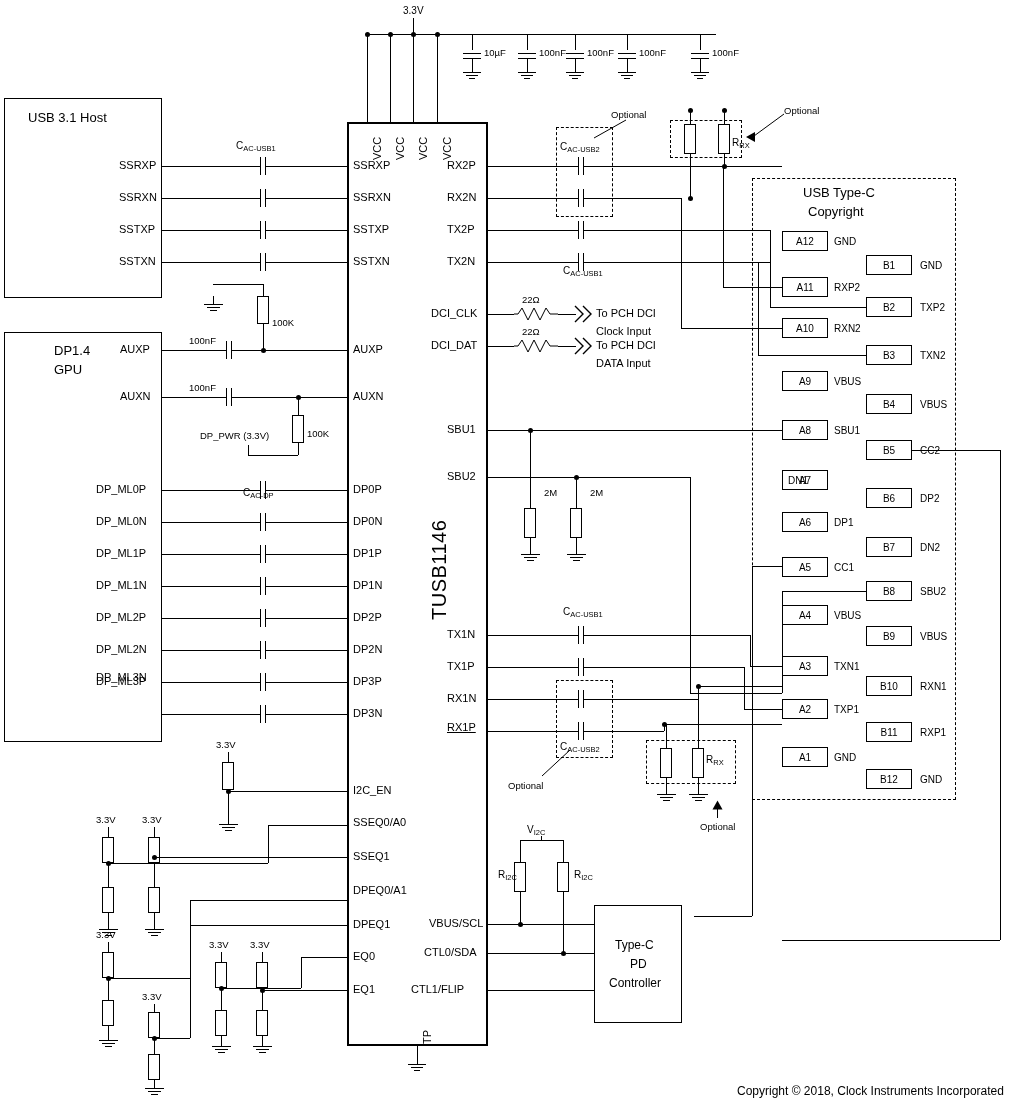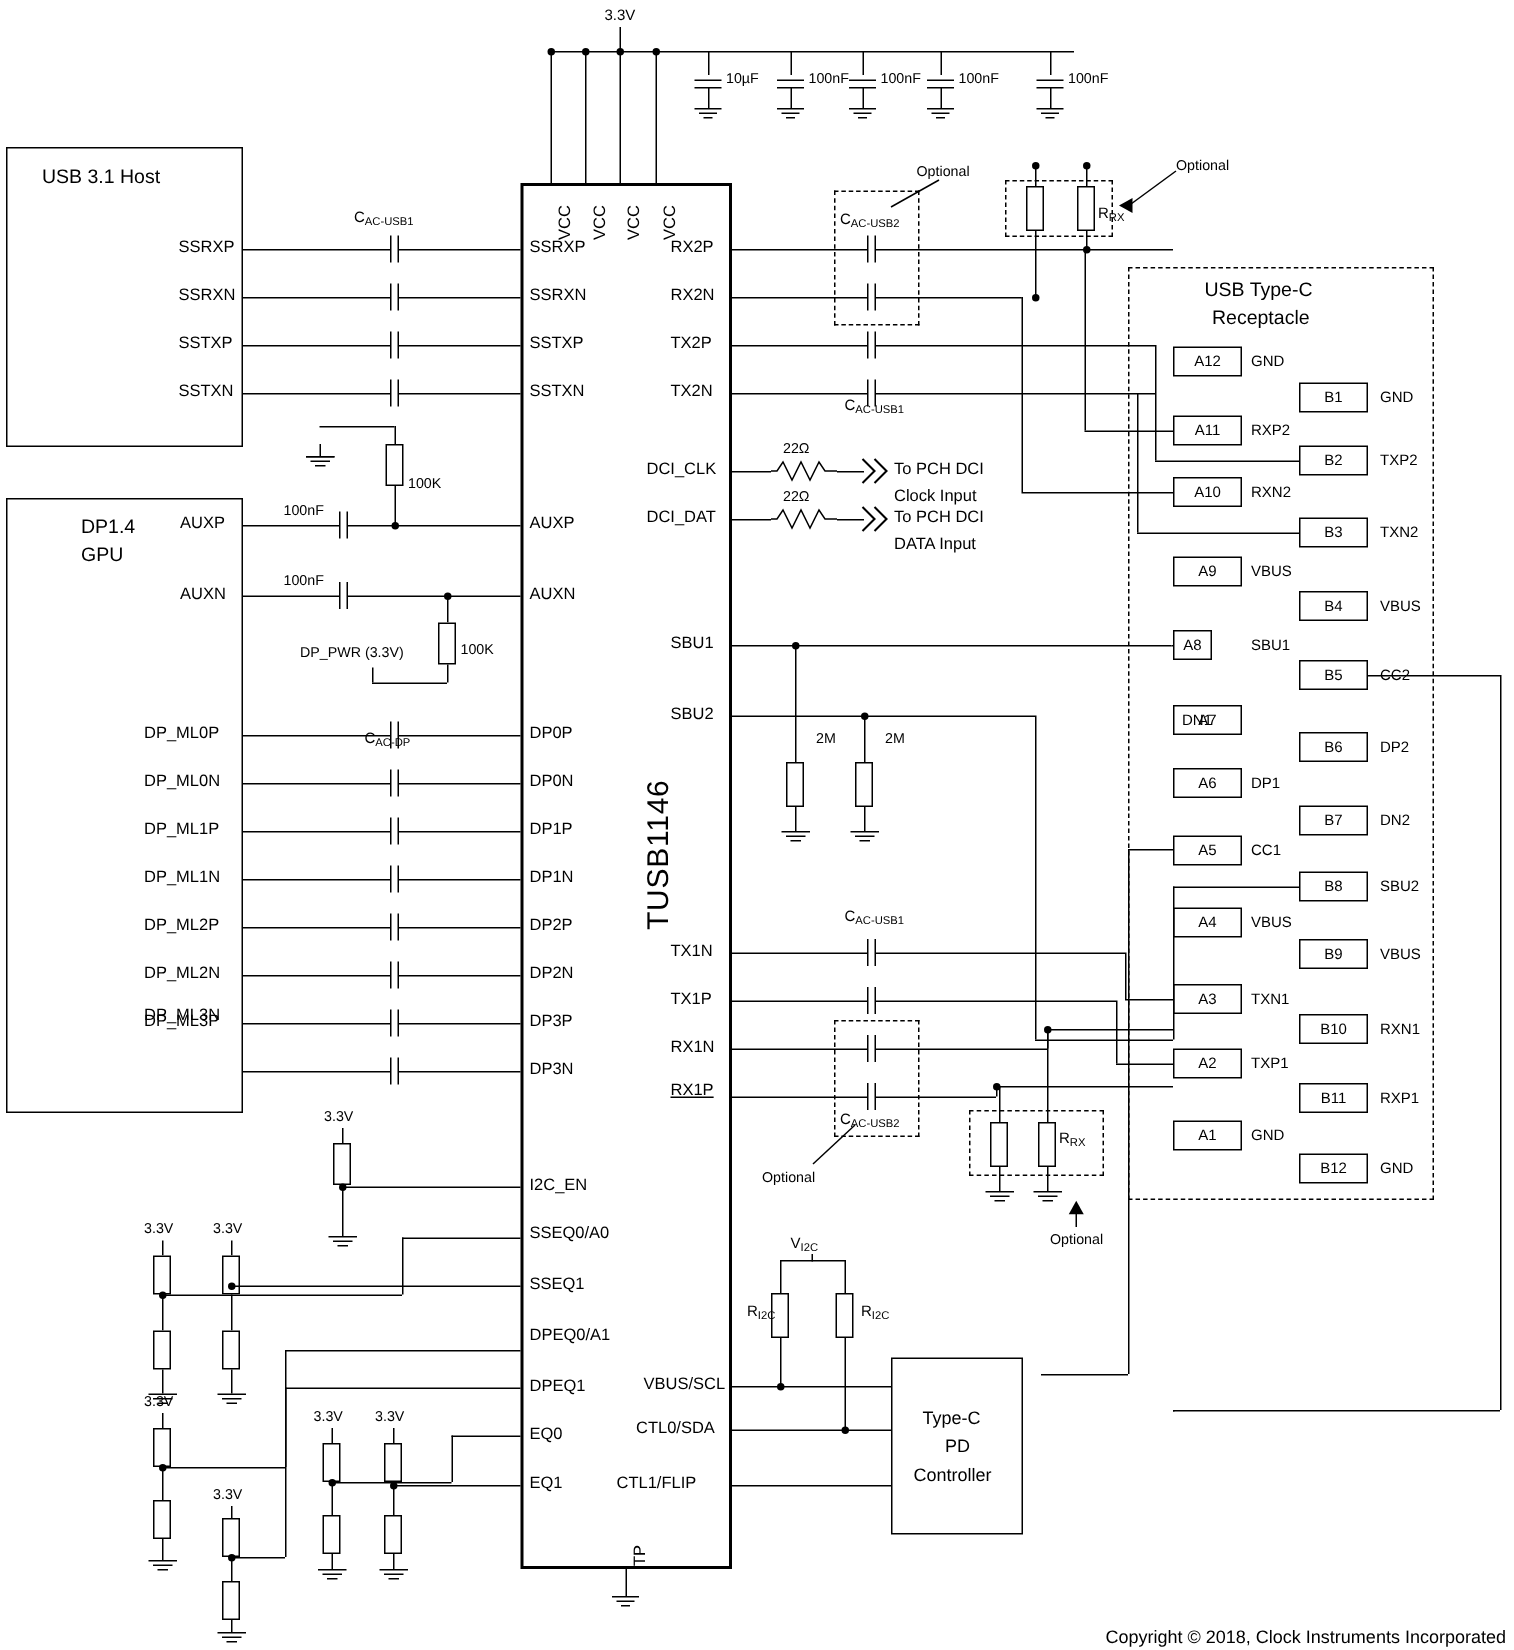--- a/index.html
+++ b/index.html
@@ -587,31 +587,31 @@
       <i style="top:0;width:19px;"></i>
       <i style="top:3px;left:3px;width:13px;"></i>
       <i style="top:6px;left:6px;width:7px;"></i>
     </div>
   <div class="t9" style="left:700px;top:822px;">Optional</div>
   <div class="arrowR" style="left:713px;top:800px;transform:rotate(-90deg);"></div>
   <div class="ln v" style="left:717px;top:804px;height:14px;"></div>
 
   <div class="dash" style="left:752px;top:178px;width:204px;height:622px;"></div>
   <div class="t13" style="left:803px;top:186px;">USB Type-C</div>
-  <div class="t13" style="left:808px;top:205px;">Receptacle</div>
+  <div class="t13" style="left:808px;top:205px;">Copyright</div>
 
   <div class="pinbox" style="left:782px;top:231px;width:46px;height:20px;">A12</div>
   <div class="t10" style="left:834px;top:237px;">GND</div>
   <div class="pinbox" style="left:782px;top:277px;width:46px;height:20px;">A11</div>
   <div class="t10" style="left:834px;top:283px;text-align:right;">RXP2</div>
   <div class="pinbox" style="left:782px;top:318px;width:46px;height:20px;">A10</div>
   <div class="t10" style="left:834px;top:324px;">RXN2</div>
   <div class="pinbox" style="left:782px;top:371px;width:46px;height:20px;">A9</div>
   <div class="t10" style="left:834px;top:377px;">VBUS</div>
-  <div class="pinbox" style="left:782px;top:420px;width:26px;height:20px;">A8</div>
+  <div class="pinbox" style="left:782px;top:420px;width:46px;height:20px;">A8</div>
   <div class="t10" style="left:834px;top:426px;">SBU1</div>
   <div class="pinbox" style="left:782px;top:470px;width:46px;height:20px;">A7</div>
   <div class="t10" style="left:788px;top:476px;">DN1</div>
   <div class="pinbox" style="left:782px;top:512px;width:46px;height:20px;">A6</div>
   <div class="t10" style="left:834px;top:518px;">DP1</div>
   <div class="pinbox" style="left:782px;top:557px;width:46px;height:20px;">A5</div>
   <div class="t10" style="left:834px;top:563px;">CC1</div>
   <div class="pinbox" style="left:782px;top:605px;width:46px;height:20px;">A4</div>
   <div class="t10" style="left:834px;top:611px;">VBUS</div>
   <div class="pinbox" style="left:782px;top:656px;width:46px;height:20px;">A3</div>

